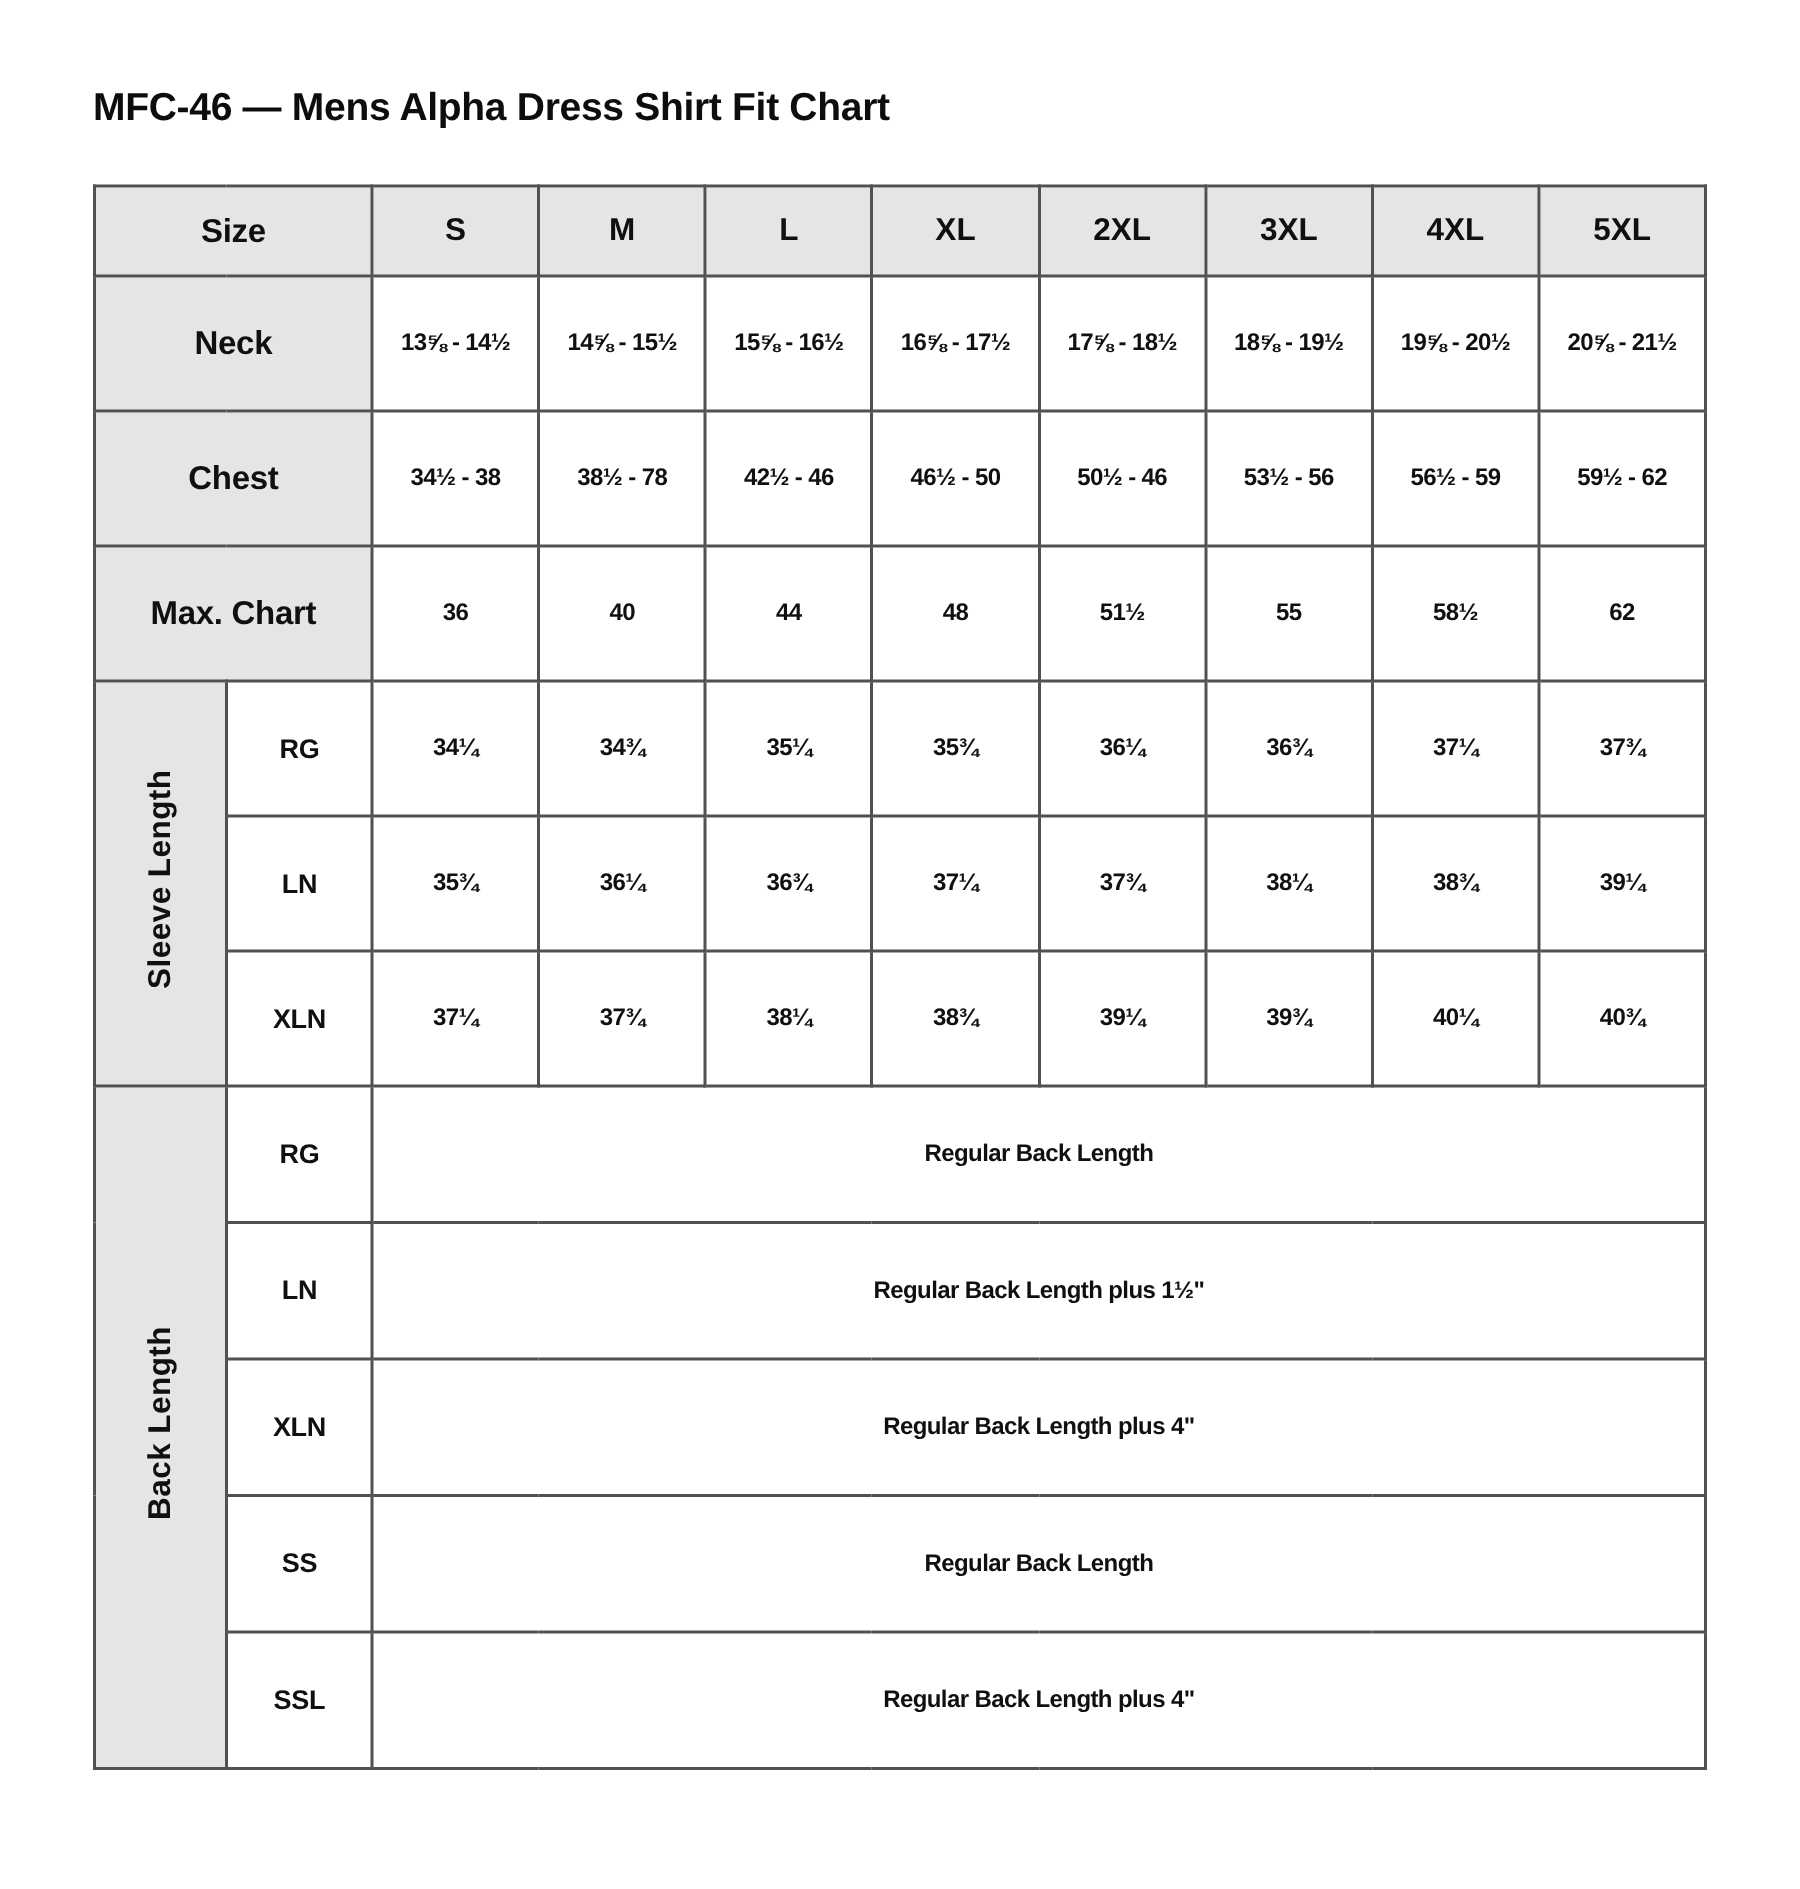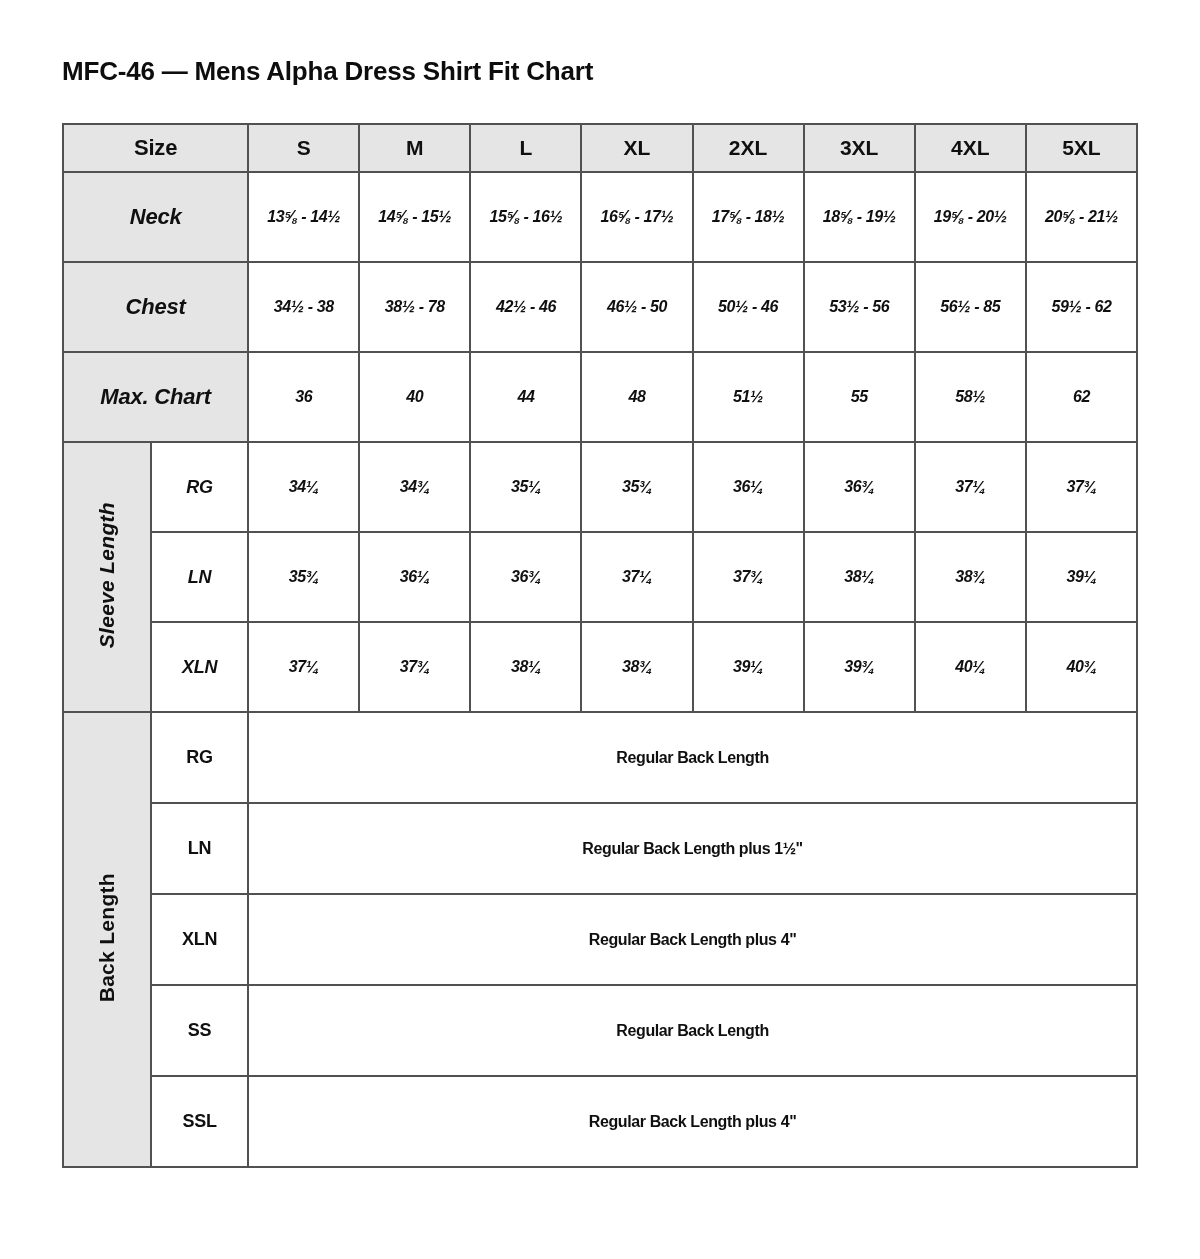--- a/index.html
+++ b/index.html
@@ -27,22 +27,22 @@
     width: 1076px;
     table-layout: fixed;
   }
   .fit-table td {
     border: 2px solid #515151;
     padding: 0 4px;
     text-align: center;
     vertical-align: middle;
     overflow: hidden;
   }
-  tr.hdr-row td  { height: 48px; }
-  tr.row-92 td   { height: 90px; font-style: italic; }
+  tr.hdr-row td  { height: 60px; }
+  tr.row-92 td   { height: 90px; }
   tr.row-93 td   { height: 91px; }
   .gray { background: #e5e5e5; }
   .lbl {
     font-weight: bold;
     font-size: 22px;
     letter-spacing: -0.2px;
   }
   .hdrcell {
     font-weight: bold;
     font-size: 21px;
@@ -116,21 +116,21 @@
       </tr>
 
       <tr class="row-92">
         <td colspan="2" class="gray lbl">Chest</td>
         <td class="val">34½ - 38</td>
         <td class="val">38½ - 78</td>
         <td class="val">42½ - 46</td>
         <td class="val">46½ - 50</td>
         <td class="val">50½ - 46</td>
         <td class="val">53½ - 56</td>
-        <td class="val">56½ - 85</td>
+        <td class="val">56½ - 59</td>
         <td class="val">59½ - 62</td>
       </tr>
 
       <tr class="row-92">
         <td colspan="2" class="gray lbl">Max. Chart</td>
         <td class="val">36</td>
         <td class="val">40</td>
         <td class="val">44</td>
         <td class="val">48</td>
         <td class="val">51½</td>

